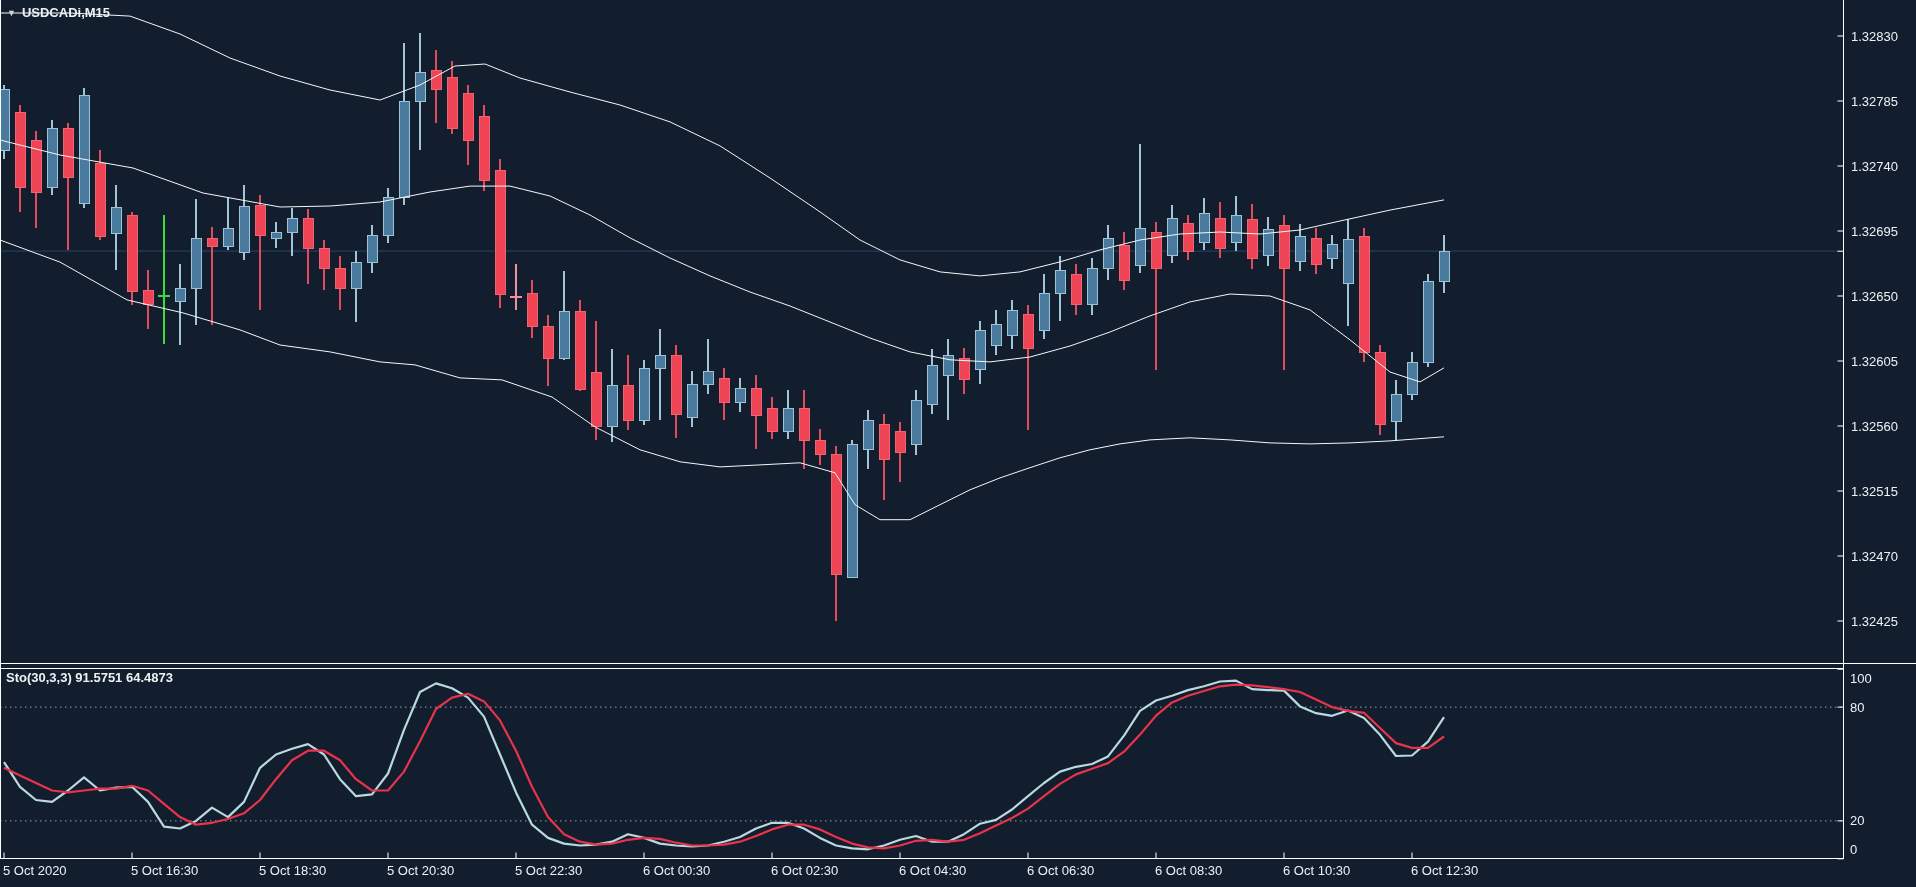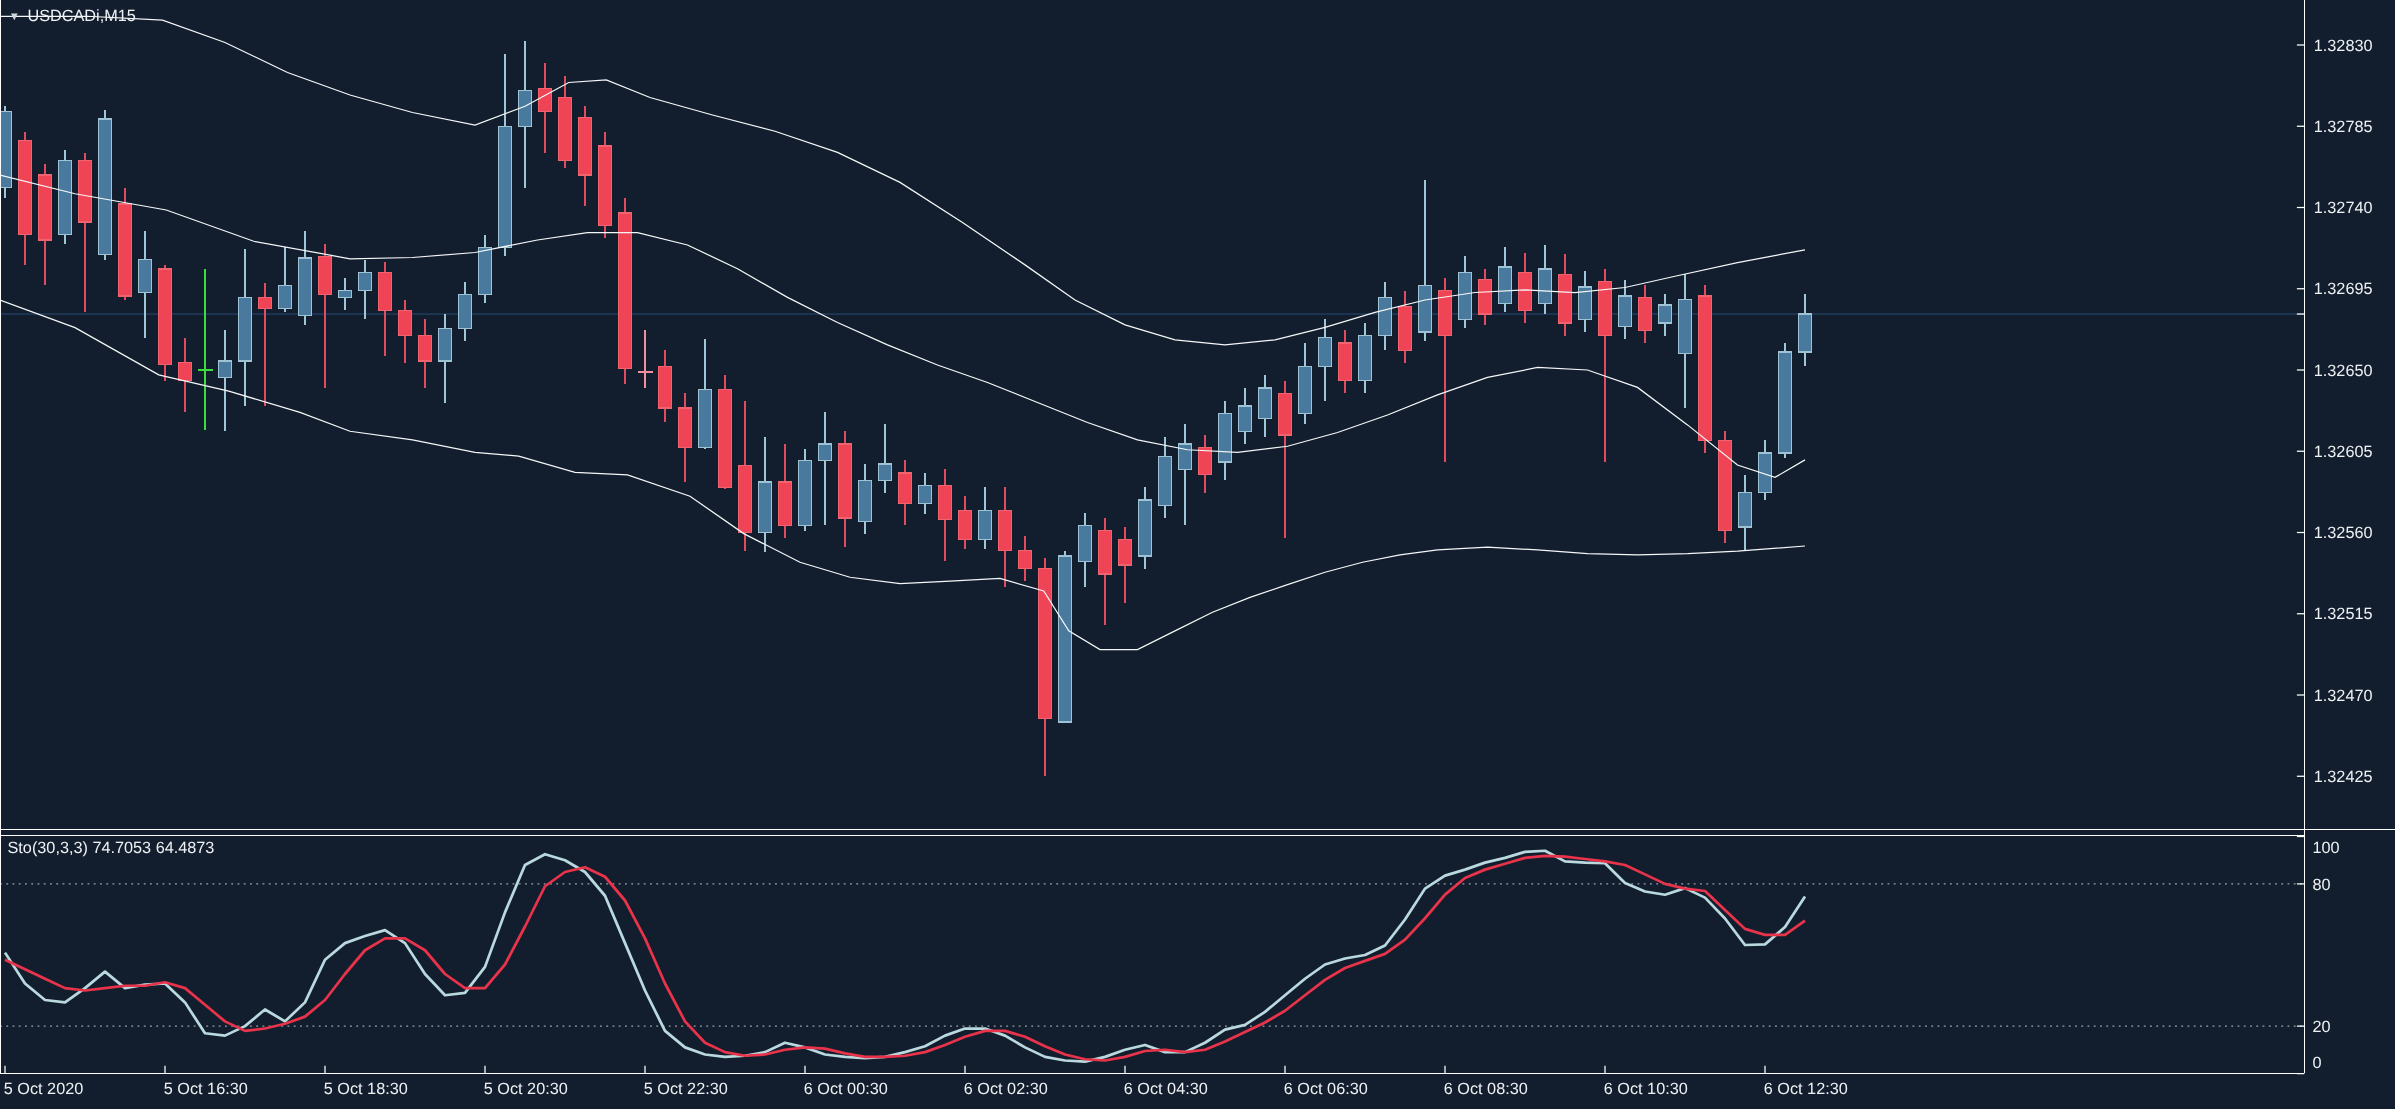--- a/index.html
+++ b/index.html
@@ -1,19 +1,19 @@
 <!DOCTYPE html>
 <html><head>
 <meta charset="utf-8">
 <style>
   html,body{margin:0;padding:0;background:#121e2d;width:1916px;height:887px;overflow:hidden;
     font-family:"Liberation Sans","DejaVu Sans",sans-serif;}
   .stage{position:relative;width:1916px;height:887px;background:#121e2d;}
   svg{position:absolute;left:0;top:0;}
-  .overlay{position:absolute;color:#eef1f4;font-size:13px;white-space:nowrap;}
+  .overlay{position:absolute;color:#eef1f4;font-size:13px;white-space:nowrap;font-weight:bold;}
   .title{left:7px;top:5px;}
   .title .tri{font-size:9px;color:#cfd6dc;margin-right:6px;vertical-align:1px;}
   .stolabel{left:6px;top:670px;}
   .pricebox{left:1845px;top:243px;width:69px;height:18px;background:#ffffff;color:#0a0a0a;
     text-align:center;line-height:18px;font-size:13px;}
 </style>
 </head>
 <body>
 
 <div class="stage">
@@ -276,15 +276,15 @@
         <text x="1155" y="875" fill="#eef1f4" font-size="13">6 Oct 08:30</text>
         <line x1="1284" y1="852.5" x2="1284" y2="858.5" stroke="#ffffff" stroke-width="1"></line>
         <text x="1283" y="875" fill="#eef1f4" font-size="13">6 Oct 10:30</text>
         <line x1="1412" y1="852.5" x2="1412" y2="858.5" stroke="#ffffff" stroke-width="1"></line>
         <text x="1411" y="875" fill="#eef1f4" font-size="13">6 Oct 12:30</text>
       </g>
     </svg>
   <div class="overlay title">
     <span class="tri">▼</span><span>USDCADi,M15</span>
   </div>
-  <div class="overlay stolabel">Sto(30,3,3) 74.7053 64.4873</div>
+  <div class="overlay stolabel">Sto(30,3,3) 91.5751 64.4873</div>
   <div class="pricebox">1.32681</div>
 </div>
 
 </body></html>

